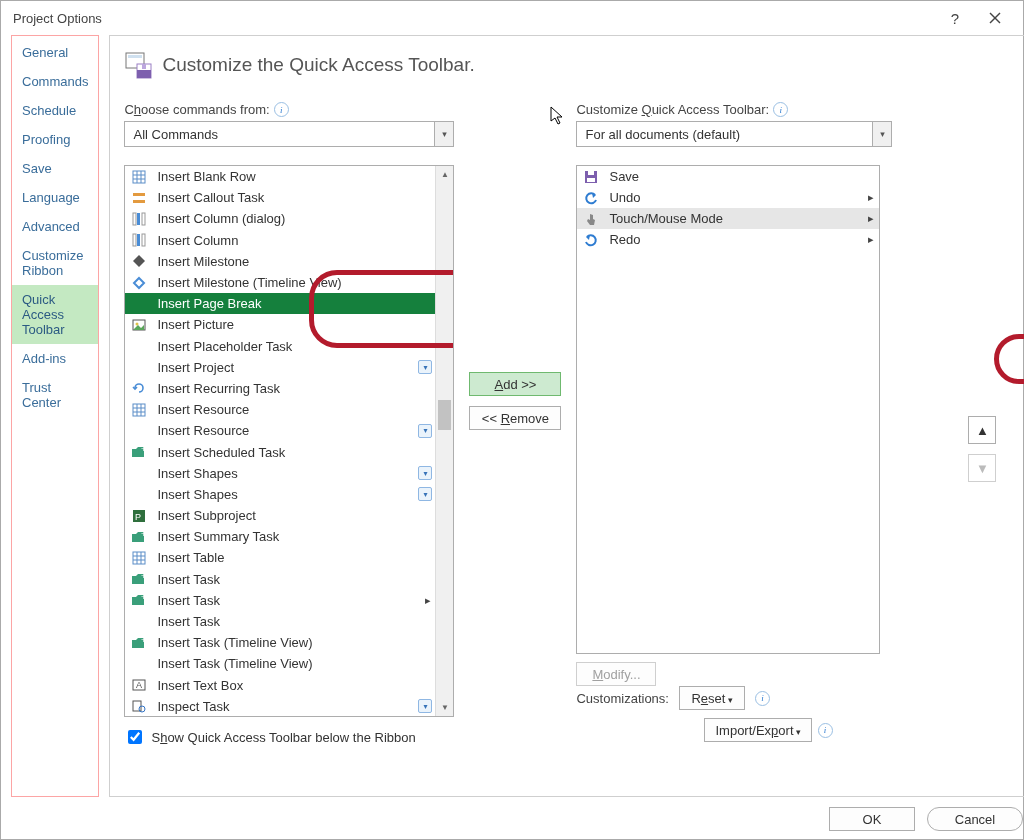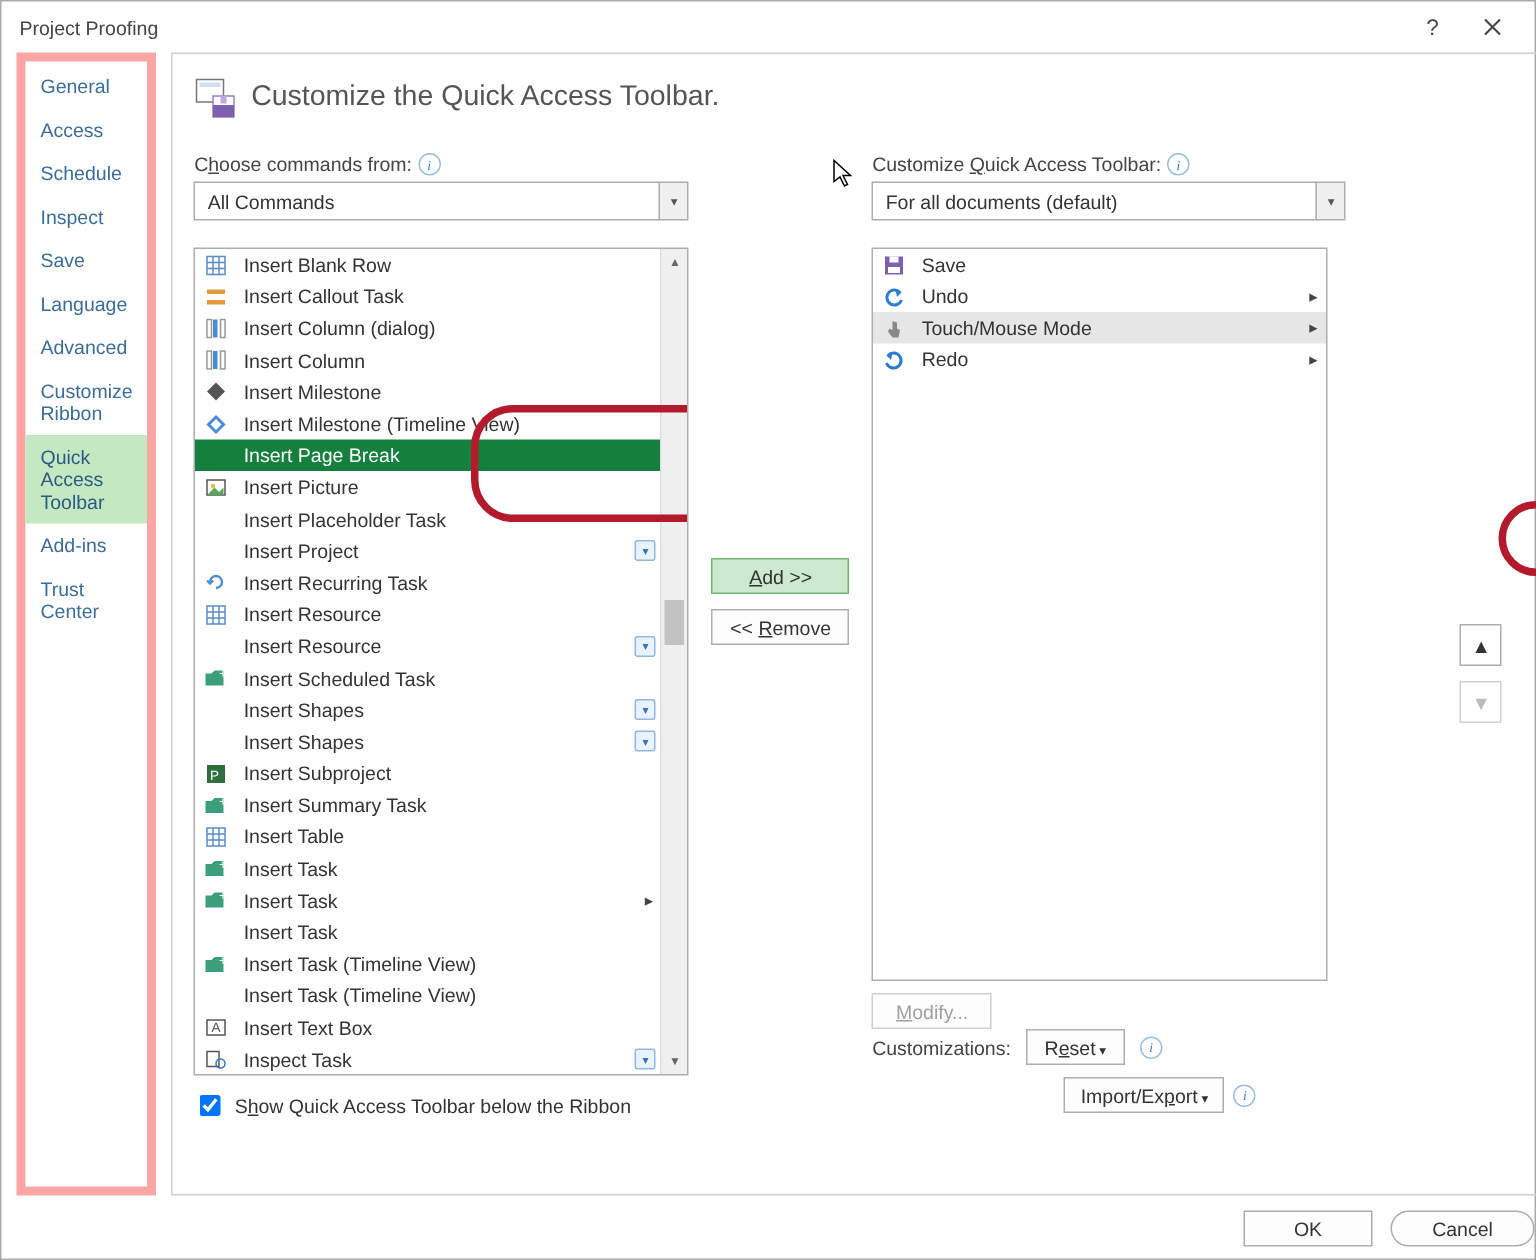--- a/index.html
+++ b/index.html
@@ -34,21 +34,21 @@
   }
   .titlebar .tb-btn svg { width: 12px; height: 12px; }
   .body {
     flex: 1; display: flex;
     padding: 0 10px 2px 10px;
     box-sizing: border-box;
     gap: 10px;
   }
   .nav {
     width: 158px;
-    border: 6px solid #fca5a5;
+    border: 1px solid #fca5a5;
     box-sizing: border-box;
     padding: 2px 0 0 0;
   }
   .nav-item {
     padding: 7px 10px;
     color: #3a6d9a;
     cursor: default;
   }
   .nav-item.selected {
     background: #c4e9c2;
@@ -173,39 +173,39 @@
   .cursor {
     position:absolute; left:614px; top:266px; pointer-events:none;
   }
 </style>
 </head>
 <body>
 
 <div class="window">
 
   <div class="titlebar">
-    <span>Project Proofing</span>
+    <span>Project Options</span>
     <span class="spacer"></span>
     <div class="tb-btn">
       <span style="font-size:15px;">?</span>
     </div>
     <div class="tb-btn">
       <svg viewBox="0 0 12 12">
           <line x1="1" y1="1" x2="11" y2="11" stroke="#444" stroke-width="1.4"></line>
           <line x1="11" y1="1" x2="1" y2="11" stroke="#444" stroke-width="1.4"></line>
         </svg>
     </div>
   </div>
 
   <div class="body">
     <div class="nav" id="nav">
         <div class="nav-item">General</div>
-        <div class="nav-item">Access</div>
+        <div class="nav-item">Commands</div>
         <div class="nav-item">Schedule</div>
-        <div class="nav-item">Inspect</div>
+        <div class="nav-item">Proofing</div>
         <div class="nav-item">Save</div>
         <div class="nav-item">Language</div>
         <div class="nav-item">Advanced</div>
         <div class="nav-item">Customize Ribbon</div>
         <div class="nav-item selected">Quick Access Toolbar</div>
         <div class="nav-item">Add-ins</div>
         <div class="nav-item">Trust Center</div>
       </div>
 
     <div class="main">

